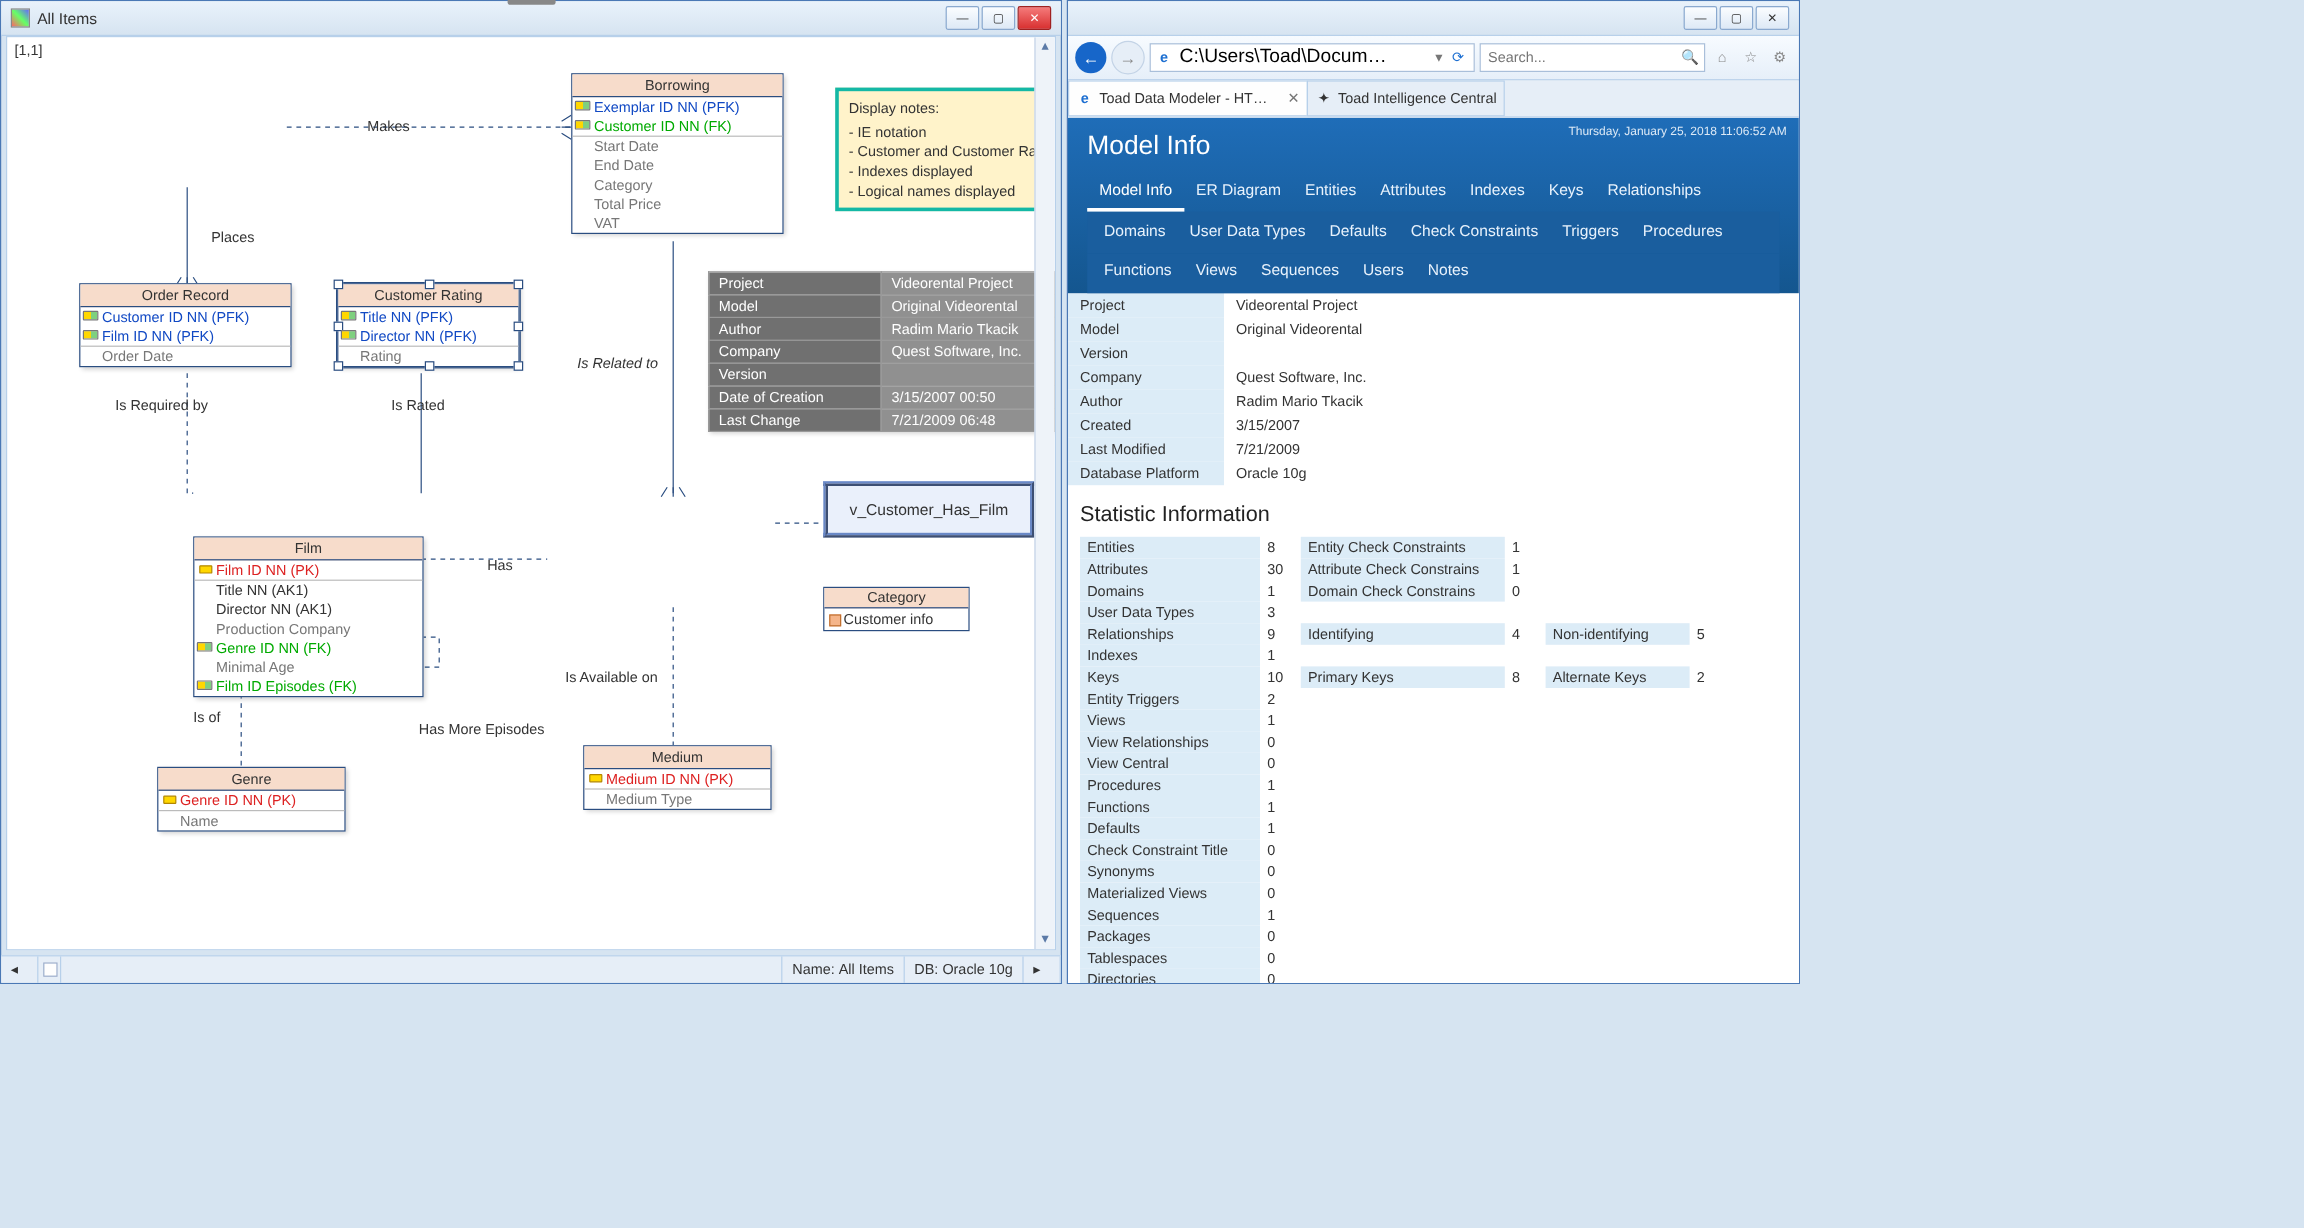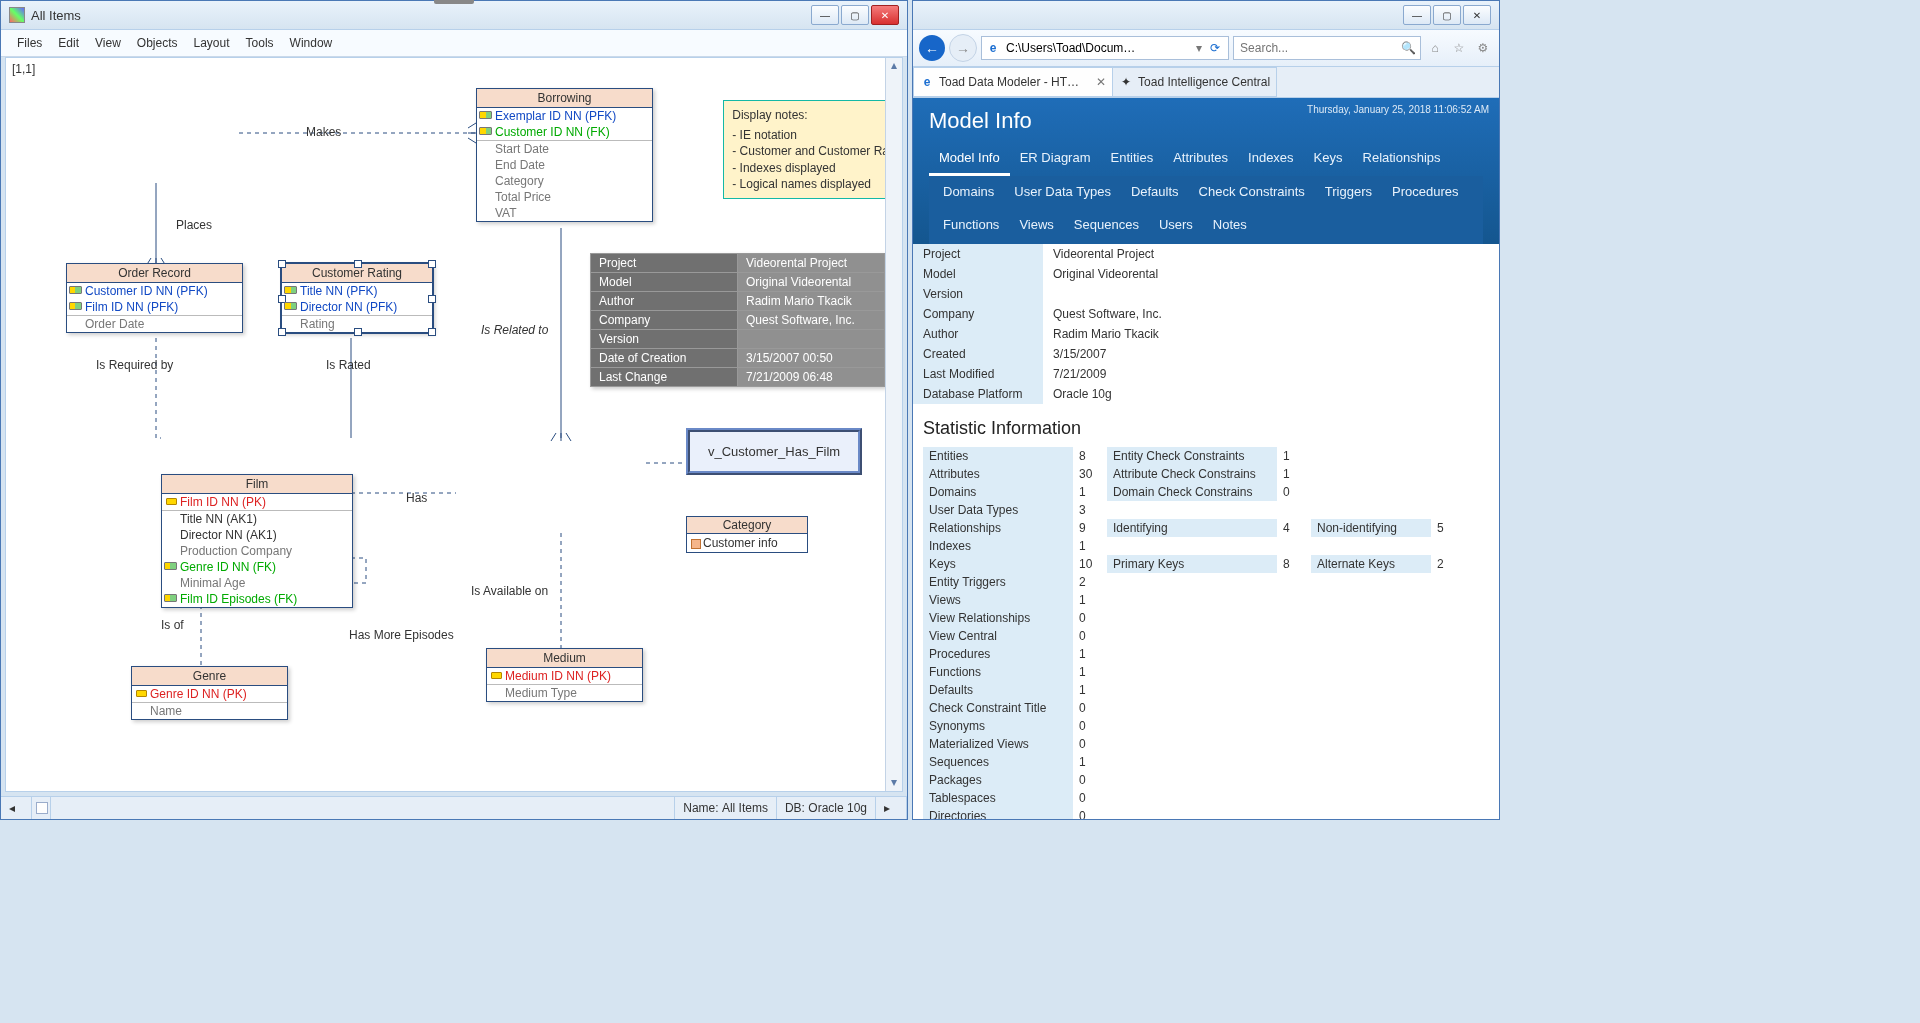--- a/index.html
+++ b/index.html
@@ -26,21 +26,21 @@
   .handle{position:absolute;width:6px;height:6px;border:1px solid #2a4d80;background:#fff;}
   .entity .row{padding:1px 6px 1px 18px;font-size:12px;white-space:nowrap;position:relative;}
   .entity .row.key::before{content:"";position:absolute;left:4px;top:4px;width:9px;height:5px;background:gold;border:1px solid #b38600;border-radius:1px;}
   .entity .row.fk::before{content:"";position:absolute;left:2px;top:3px;width:11px;height:6px;background:linear-gradient(90deg,gold 50%, #7fd07f 50%);border:1px solid #777;border-radius:1px;}
   .entity .pk{color:#d22;}
   .entity .fkc{color:#0a0;}
   .entity .idx{color:#777;}
   .entity .blue{color:#1149c4;}
   .entity .sep{border-top:1px solid #bbb;margin:0;}
   .rel-label{position:absolute;font-size:12px;color:#333;}
-  .note{position:absolute;background:#fff3ca;border:1px solid #14b8a6;padding:6px 8px;font-size:12px;line-height:1.35;max-width:190px;}
+  .note{position:absolute;background:#fff3ca;border:3px solid #14b8a6;padding:6px 8px;font-size:12px;line-height:1.35;max-width:190px;}
   .meta-box{position:absolute;font-size:12px;border-collapse:collapse;box-shadow:2px 2px 4px rgba(0,0,0,.2);}
   .meta-box td{padding:2px 8px;border:1px solid #999;}
   .meta-box td.k{background:#707070;color:#fff;width:130px;}
   .meta-box td.v{background:#909090;color:#fff;width:130px;}
   .viewbox{position:absolute;border:4px ridge #6a89c7;background:#eaf0fb;text-align:center;padding:12px 18px;font-size:13px;}
   .catbox{position:absolute;border:1px solid #2a4d80;background:#fff;}
   .catbox .ehdr{background:#f7dccb;border-bottom:1px solid #2a4d80;text-align:center;padding:1px 4px;}
   .catbox .row{padding:2px 6px 2px 16px;position:relative;}
   .catbox .row::before{content:"";position:absolute;left:4px;top:5px;width:8px;height:8px;background:#f5b58a;border:1px solid #c07030;}
   .statusbar{display:flex;background:#e6eef7;border-top:1px solid #b7d0ea;height:22px;align-items:center;font-size:12px;}
@@ -48,21 +48,21 @@
   .statusbar .flex{flex:1;}
   .sb-squares{display:flex;gap:2px;margin-left:2px;}
   .sb-sq{width:10px;height:10px;border:1px solid #9aaccb;background:#fefefe;}
   
   .addrbar{display:flex;align-items:center;gap:4px;padding:4px 6px;background:linear-gradient(#f7fbff,#e6eff9);border-bottom:1px solid #b7d0ea;}
   .navbtn{width:26px;height:26px;border-radius:50%;display:flex;align-items:center;justify-content:center;font-size:14px;}
   .navbtn.back{background:#1766c9;color:#fff;}
   .navbtn.fwd{background:#e6eef7;color:#888;border:1px solid #c3d3e6;}
   .addr{flex:1.4;display:flex;align-items:center;border:1px solid #a9bfda;background:#fff;height:22px;padding:0 4px;gap:4px;}
   .addr .ie{color:#1d6fd1;font-weight:bold;}
-  .addr input{border:none;outline:none;flex:1;font-size:12px;}
+  .addr input{border:none;outline:none;flex:1;font-size:16px;}
   .refresh{width:18px;height:18px;display:flex;align-items:center;justify-content:center;color:#1d6fd1;}
   .search{flex:1;display:flex;align-items:center;border:1px solid #a9bfda;background:#fff;height:22px;padding:0 4px;gap:4px;color:#777;}
   .search .mag{color:#1d6fd1;}
   .iconbtn{width:20px;height:20px;display:flex;align-items:center;justify-content:center;color:#888;}
   .tabs{display:flex;background:#e6eef7;border-bottom:1px solid #b7d0ea;align-items:end;}
   .tab{display:flex;align-items:center;gap:5px;padding:4px 6px;border:1px solid #b7d0ea;background:#fefefe;margin-right:-1px;max-width:200px;font-size:12px;height:20px;}
   .tab .ie{color:#1d6fd1;font-weight:bold;}
   .tab .x{color:#777;margin-left:2px;}
   .tab.inactive{background:#e6eef7;}
   .report{flex:1;overflow:auto;background:#fff;}
@@ -96,29 +96,20 @@
     <div class="tb-top"></div>
     <div class="titlebar">
       <span class="appicon"></span>
       <span class="title">All Items</span>
       <div class="winbtns">
         <div class="winbtn">—</div>
         <div class="winbtn">▢</div>
         <div class="winbtn close">✕</div>
       </div>
     </div>
-    <div class="menubar">
-      <span>Files</span>
-      <span>Edit</span>
-      <span>View</span>
-      <span>Objects</span>
-      <span>Layout</span>
-      <span>Tools</span>
-      <span>Window</span>
-    </div>
 
     <div class="canvas-wrap">
       <span class="coord">[1,1]</span>
 
       <svg class="er">
         <defs>
           <style>.l{stroke:#2a4d80;stroke-width:1;fill:none;} .d{stroke-dasharray:4 4;}</style>
         </defs>
 
         <path class="l d" d="M233,75 H470"></path>

